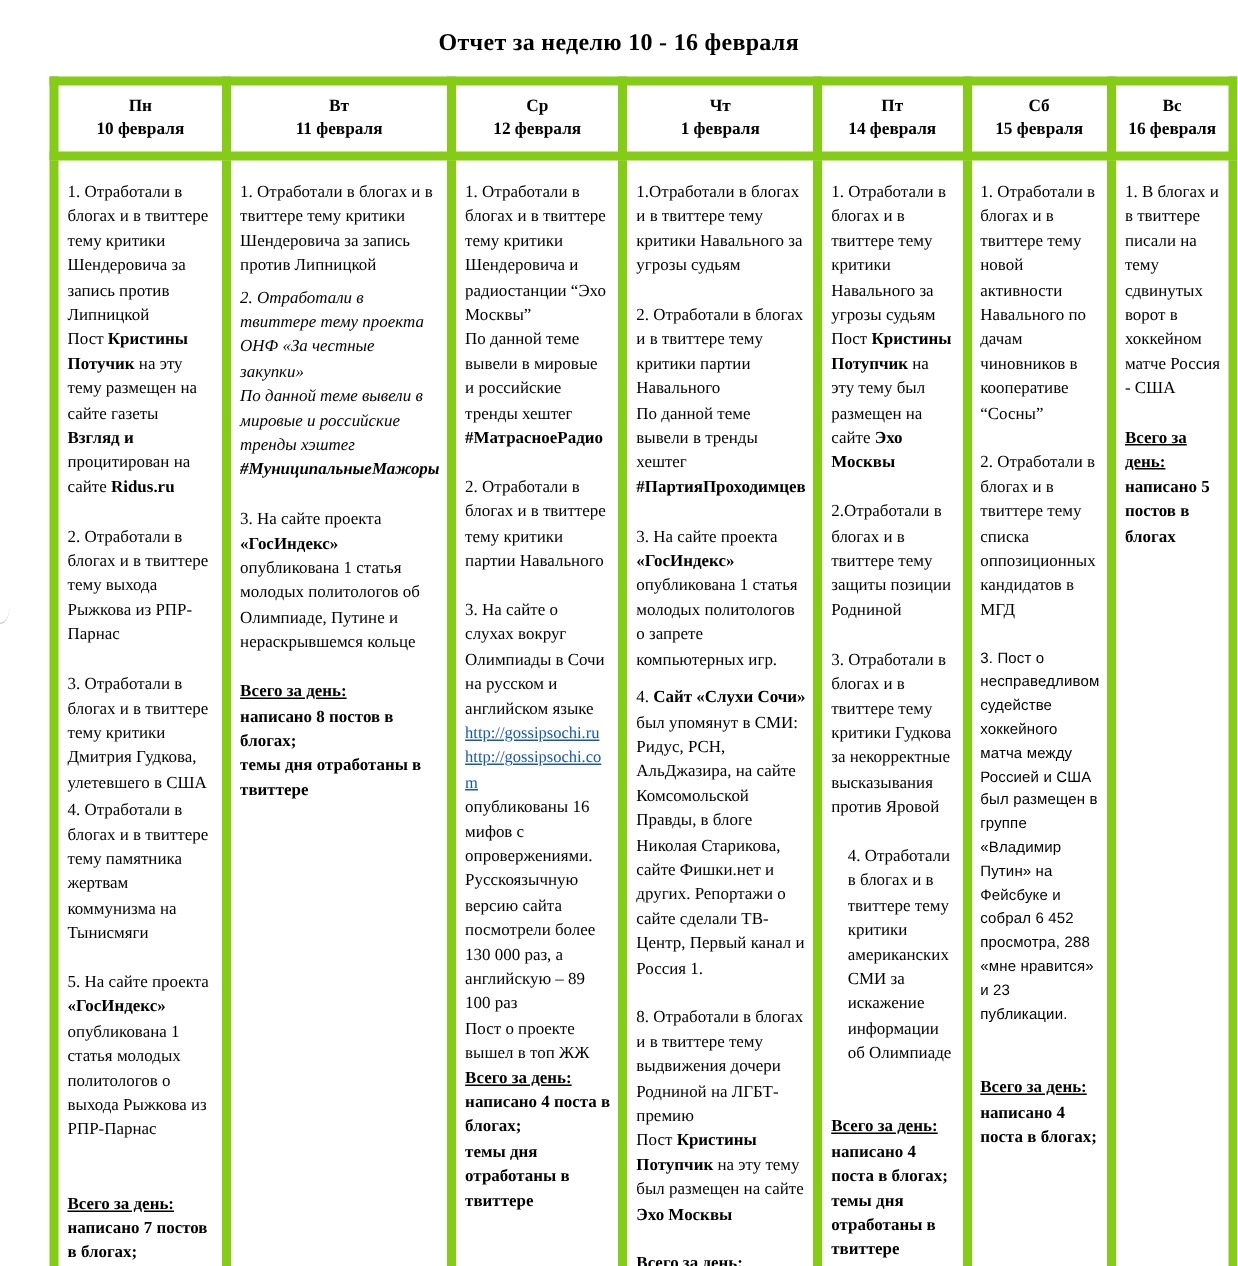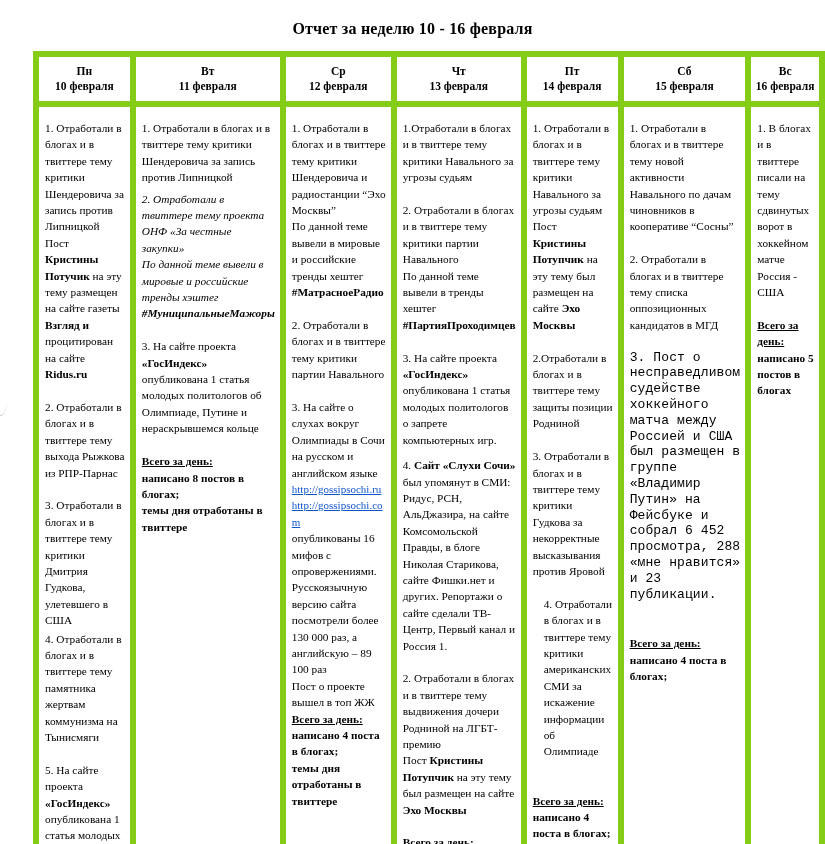--- a/index.html
+++ b/index.html
@@ -6,21 +6,21 @@
   body{width:825px;height:844px;position:relative;font-family:"Liberation Serif",serif;color:#000;overflow:hidden;}
   .title{text-align:center;font-weight:bold;font-size:16px;margin:20px 0 13px 0;letter-spacing:0.2px;}
   table{border-collapse:collapse;table-layout:fixed;margin-left:33px;}
   th,td{border:6px solid #84cc16;vertical-align:top;}
   th{height:36px;text-align:center;font-size:11.5px;font-weight:bold;padding:4px 2px;line-height:15px;vertical-align:middle;}
   td{padding:13px 5px 8px 6px;font-size:11.3px;line-height:16.4px;height:684px;}
   td p{margin:0;}
   .b{font-weight:bold;}
   .u{text-decoration:underline;}
   a.link{text-decoration:underline;word-break:break-all;font-size:11px;cursor:pointer;}
-  .alt{font-family:Liberation Mono, monospace;font-size:13px;line-height:15.8px;letter-spacing:0.1px;}
+  .alt{font-family:Liberation Sans, sans-serif;font-size:10px;line-height:15.8px;letter-spacing:0.1px;}
   .artifact{position:absolute;left:-6px;top:385px;width:12px;height:30px;border:1.5px solid #aaa;border-radius:50%;border-right:none;border-top:none;opacity:0.55;}
 </style>
 </head>
 <body>
 
 <div class="artifact"></div>
 
 <h1 class="title">Отчет за неделю 10 - 16 февраля</h1>
 
 <table>
@@ -42,21 +42,21 @@
         <th>
           <div>Вт</div>
           <div>11 февраля</div>
         </th>
         <th>
           <div>Ср</div>
           <div>12 февраля</div>
         </th>
         <th>
           <div>Чт</div>
-          <div>13 февраля</div>
+          <div>1 февраля</div>
         </th>
         <th>
           <div>Пт</div>
           <div>14 февраля</div>
         </th>
         <th>
           <div>Сб</div>
           <div>15 февраля</div>
         </th>
         <th>
@@ -85,21 +85,21 @@
           <p style="margin-top: 0px;"><span>1. Отработали в блогах и в твиттере тему критики Шендеровича и радиостанции “Эхо Москвы”</span><br><span>По данной теме вывели в мировые и российские тренды хештег</span><br><span class="b">#МатрасноеРадио</span></p>
           <p style="margin-top: 16.4px;"><span>2. Отработали в блогах и в твиттере тему критики партии Навального</span></p>
           <p style="margin-top: 16.4px;"><span>3. На сайте о слухах вокруг Олимпиады в Сочи на русском и английском языке</span><br><a class="link" href="#" style="color: rgb(17, 85, 204);">http://gossipsochi.ru</a><br><a class="link" href="#" style="color: rgb(17, 85, 204);">http://gossipsochi.com</a><br><span>опубликованы 16 мифов с опровержениями. Русскоязычную версию сайта посмотрели более 130 000 раз, а английскую – 89 100 раз</span><br><span>Пост о проекте вышел в топ ЖЖ</span></p>
           <p style="margin-top: 0px;"><span class="b u">Всего за день:</span><br><span class="b">написано 4 поста в блогах;</span><br><span class="b">темы дня отработаны в твиттере</span></p>
         </td>
         <td>
           <p style="margin-top: 0px;"><span>1.Отработали в блогах и в твиттере тему критики Навального за угрозы судьям</span></p>
           <p style="margin-top: 16.4px;"><span>2. Отработали в блогах и в твиттере тему критики партии Навального</span><br><span>По данной теме вывели в тренды</span><br><span>хештег</span><br><span class="b">#ПартияПроходимцев</span></p>
           <p style="margin-top: 16.4px;"><span>3. На сайте проекта </span><span class="b">«ГосИндекс»</span><span> опубликована 1 статья молодых политологов о запрете компьютерных игр.</span></p>
           <p style="margin-top: 9px;"><span>4. </span><span class="b">Сайт «Слухи Сочи»</span><span> был упомянут в СМИ: Ридус, РСН, АльДжазира, на сайте Комсомольской Правды, в блоге Николая Старикова, сайте Фишки.нет и других. Репортажи о сайте сделали ТВ-Центр, Первый канал и Россия 1.</span></p>
-          <p style="margin-top: 16.4px;"><span>2. Отработали в блогах и в твиттере тему выдвижения дочери Родниной на ЛГБТ-премию</span><br><span>Пост </span><span class="b">Кристины Потупчик</span><span> на эту тему был размещен на сайте </span><span class="b">Эхо Москвы</span></p>
+          <p style="margin-top: 16.4px;"><span>8. Отработали в блогах и в твиттере тему выдвижения дочери Родниной на ЛГБТ-премию</span><br><span>Пост </span><span class="b">Кристины Потупчик</span><span> на эту тему был размещен на сайте </span><span class="b">Эхо Москвы</span></p>
           <p style="margin-top: 16.4px;"><span class="b u">Всего за день:</span><br><br></p>
         </td>
         <td>
           <p style="margin-top: 0px;"><span>1. Отработали в блогах и в твиттере тему критики Навального за угрозы судьям</span><br><span>Пост </span><span class="b">Кристины Потупчик</span><span> на эту тему был размещен на сайте </span><span class="b">Эхо Москвы</span></p>
           <p style="margin-top: 16.4px;"><span>2.Отработали в блогах и в твиттере тему защиты позиции Родниной</span></p>
           <p style="margin-top: 16.4px;"><span>3. Отработали в блогах и в твиттере тему критики Гудкова за некорректные высказывания против Яровой</span></p>
           <p style="margin-top: 16.4px; margin-left: 11px;"><span>4. Отработали в блогах и в твиттере тему критики американских СМИ за искажение информации об Олимпиаде</span></p>
           <p style="margin-top: 32.8px;"><span class="b u">Всего за день:</span><br><span class="b">написано 4 поста в блогах;</span><br><span class="b">темы дня отработаны в твиттере</span></p>
         </td>
         <td>

